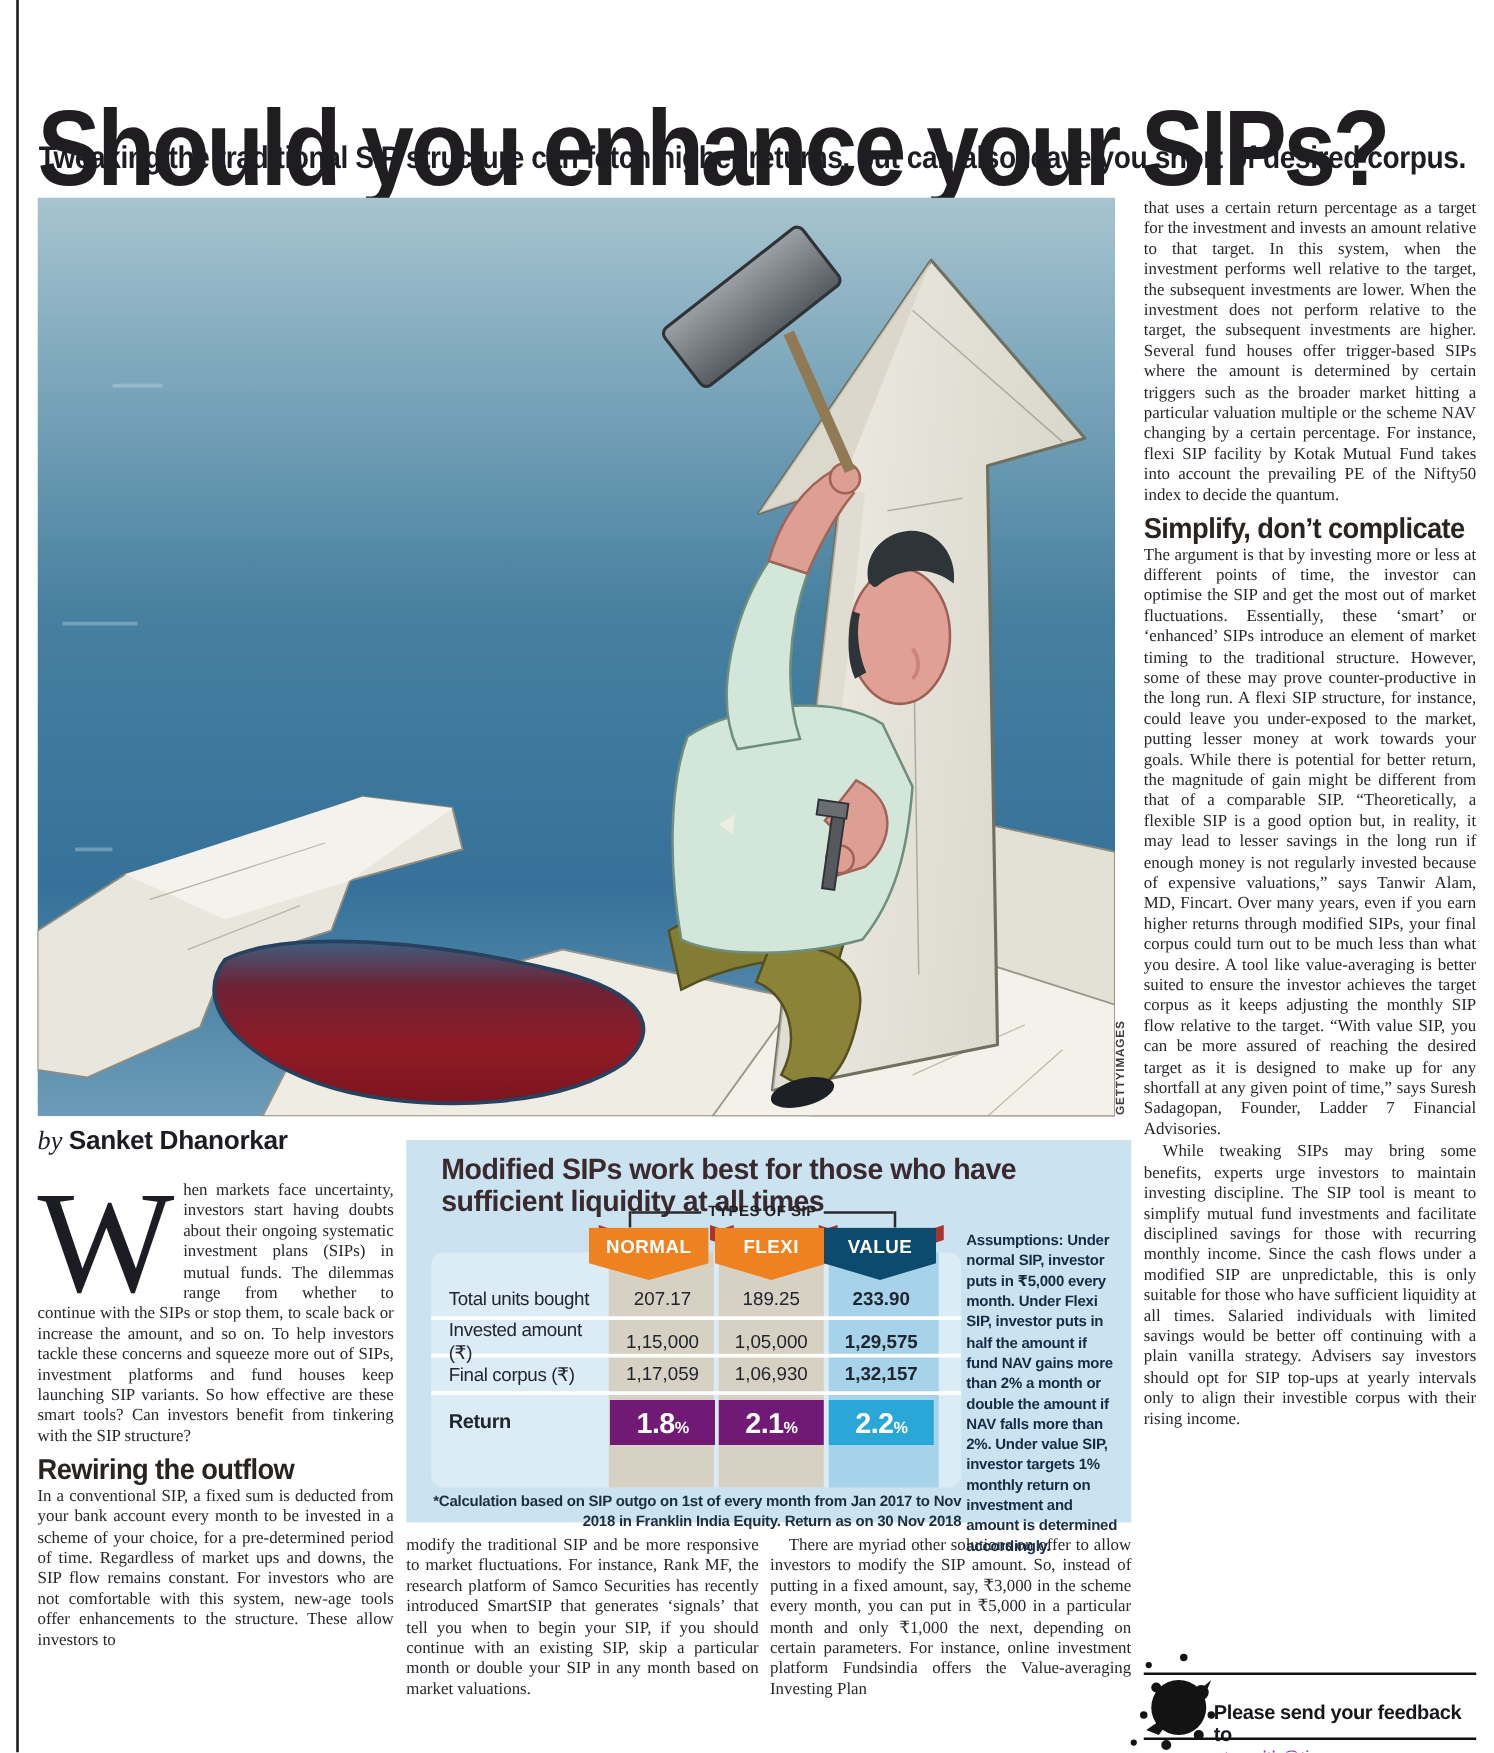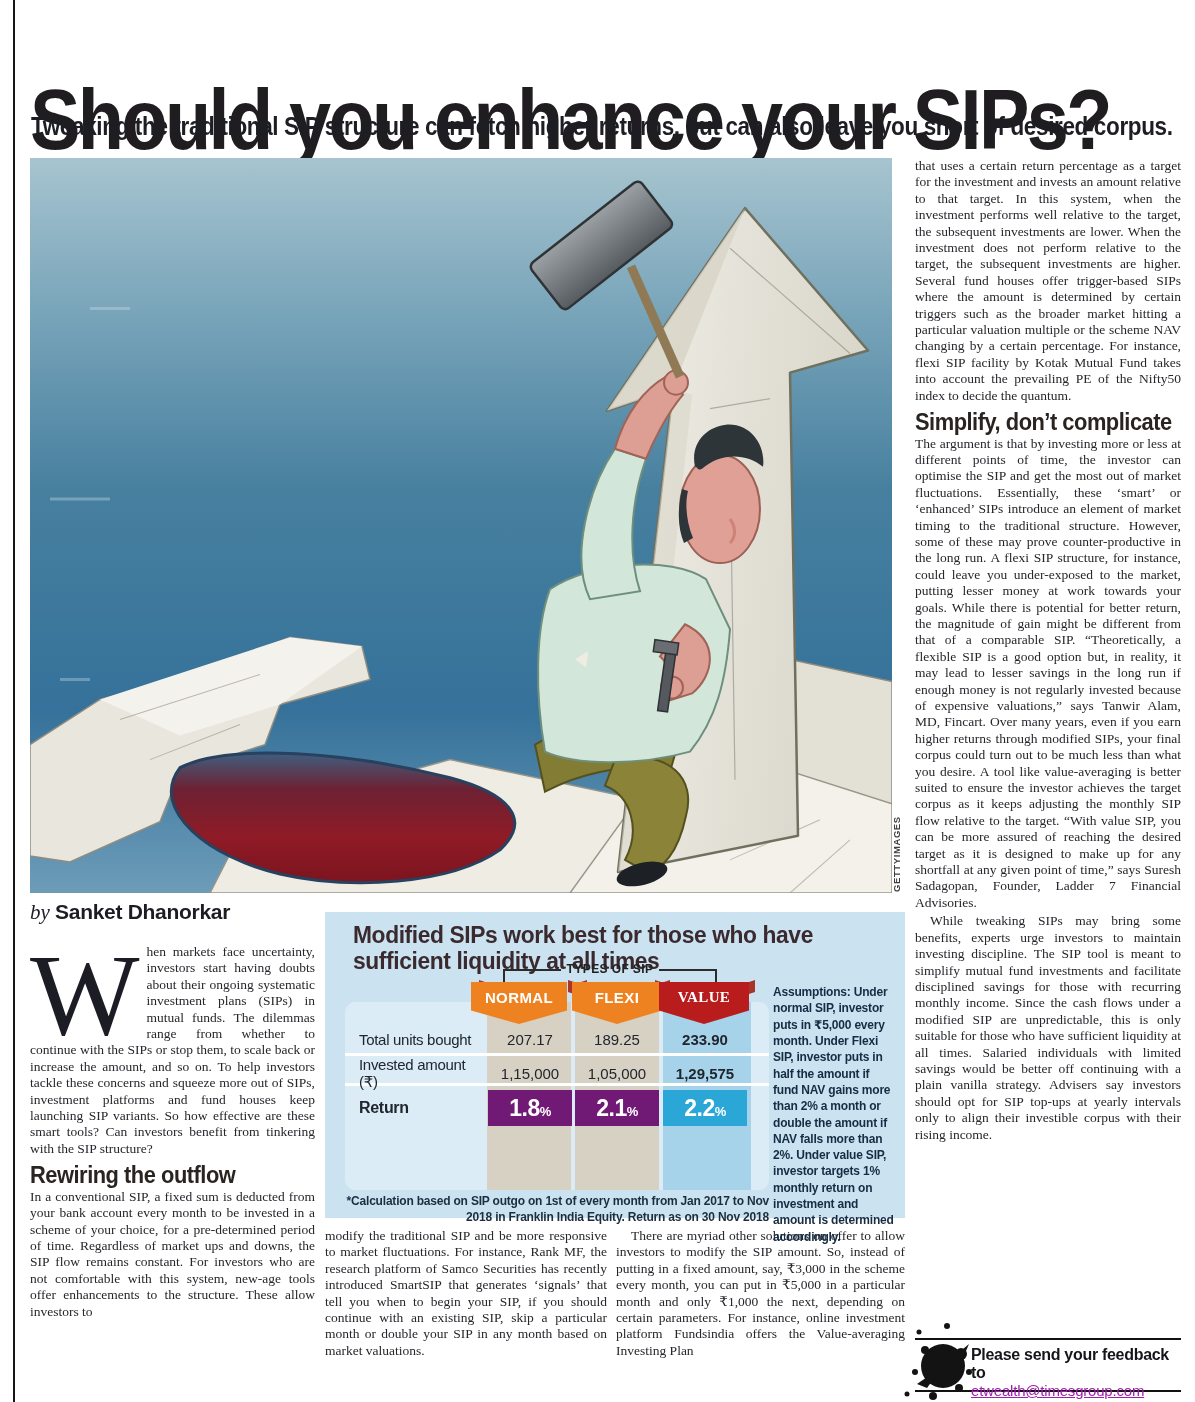--- a/index.html
+++ b/index.html
@@ -70,21 +70,21 @@
     font-size:12px;letter-spacing:.4px;color:#222;margin:0 6px;position:relative;top:-2px;
   }
   .ribbon{
     position:absolute;top:70px;height:42px;z-index:3;text-align:center;
     font-family:"Liberation Sans","DejaVu Sans",sans-serif;font-weight:bold;
     font-size:15px;letter-spacing:.4px;color:#fff;padding-top:7px;box-sizing:border-box;
     clip-path:polygon(0 0,100% 0,100% 68%,50% 100%,0 68%);
   }
   .fold{position:absolute;top:70px;width:12px;height:12px;background:#a8352c;z-index:2;}
   .ribbon-orange{background:#ef8220;}
-  .ribbon-blue{background:#b91c1c;font-family:Liberation Serif, serif;}
+  .ribbon-blue{background:#0c4a6e;}
   .card{position:absolute;left:20px;top:90px;width:424px;height:188px;background:#dcecf6;border-radius:10px;z-index:1;}
   .strip{position:absolute;top:0;bottom:0;}
   .strip.beige{background:#d6cebe;opacity:.92;}
   .strip.blue{background:#a6d2ea;}
   .rows{position:absolute;left:0;top:24px;width:100%;z-index:2;}
   .igrow{
     display:grid;grid-template-columns:142px 86px 88px 88px;height:27px;
     border-bottom:3px solid #ffffff;align-items:center;
     font-family:"Liberation Sans","DejaVu Sans",sans-serif;font-size:15px;color:#20262e;
   }
@@ -108,21 +108,21 @@
   .assumptions{
     position:absolute;left:448px;top:72px;width:124px;
     font-family:"Liberation Sans","DejaVu Sans",sans-serif;font-weight:600;
     font-size:12px;line-height:1.36;color:#152c44;letter-spacing:-.2px;
   }
 
   
   .feedback{
     position:absolute;left:915px;top:1338px;width:266px;height:54px;
     border-top:2.5px solid #111;border-bottom:2.5px solid #111;
-    padding:6px 0 0 56px;box-sizing:border-box;
+    padding:22px 0 0 56px;box-sizing:border-box;
   }
   .feedback .fb1{font-family:"Liberation Sans","DejaVu Sans",sans-serif;font-weight:bold;font-size:16px;color:#15151a;letter-spacing:-.3px;}
   .feedback .fb2{font-family:"Liberation Sans","DejaVu Sans",sans-serif;font-size:15px;color:#a21caf;letter-spacing:-.2px;text-decoration:underline;}
   .splat{position:absolute;left:-12px;top:-26px;width:78px;height:96px;}
 </style>
 </head>
 <body>
 
 <div class="left-rule"></div>
 
@@ -267,20 +267,26 @@
         <div class="val">207.17</div>
         <div class="val">189.25</div>
         <div class="val strong">233.90</div>
       </div>
       <div class="igrow">
         <div class="lab">Invested amount (₹)</div>
         <div class="val">1,15,000</div>
         <div class="val">1,05,000</div>
         <div class="val strong">1,29,575</div>
       </div>
+      <div class="igrow">
+        <div class="lab">Final corpus (₹)</div>
+        <div class="val">1,17,059</div>
+        <div class="val">1,06,930</div>
+        <div class="val strong">1,32,157</div>
+      </div>
       <div class="igrow return">
         <div class="lab">Return</div>
         <div class="val">
             <div class="chip orange"><span>1.8</span><span class="pct">%</span></div>
           </div>
         <div class="val">
             <div class="chip orange"><span>2.1</span><span class="pct">%</span></div>
           </div>
         <div class="val">
             <div class="chip blue"><span>2.2</span><span class="pct">%</span></div>

